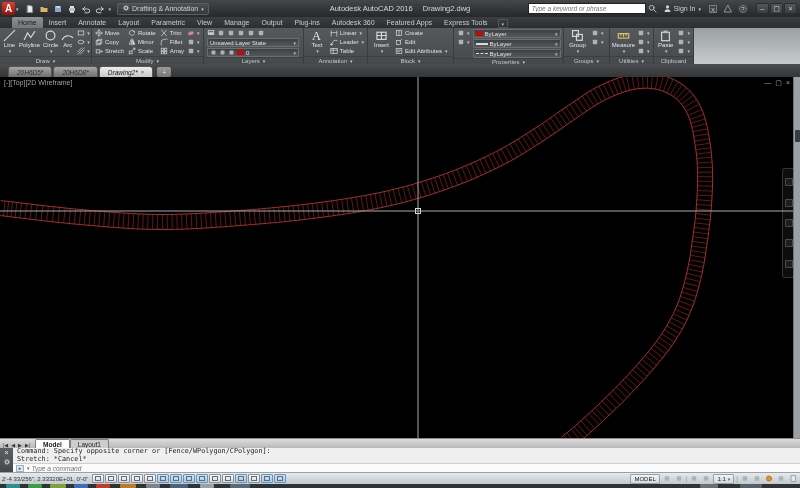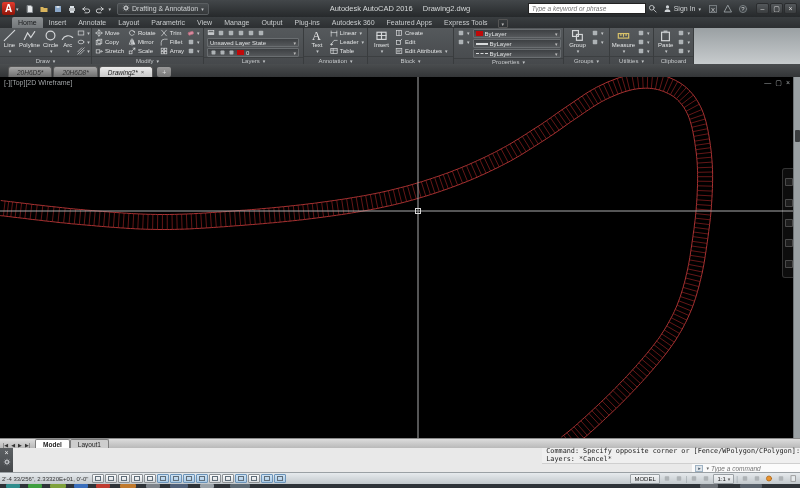--- a/index.html
+++ b/index.html
@@ -75,21 +75,21 @@
   
   .layoutbar{height:10px;background:linear-gradient(#dcdcdc,#b9b9b9);display:flex;align-items:flex-end;font-size:6.5px;color:#222;padding-left:2px;flex:0 0 10px;border-top:1px solid #8a8a8a;}
   .lnav{display:flex;gap:1px;margin-right:4px;align-items:center;}
   .lnav span{font-size:5px;color:#333;padding:0 1px;}
   .ltab{padding:0 7px;height:9px;display:flex;align-items:center;border:1px solid #7e7e7e;border-bottom:none;background:#cdcdcd;border-radius:2px 2px 0 0;cursor:pointer;}
   .ltab.active{background:#fff;font-weight:bold;}
 
   
   .cmd{height:24px;display:flex;flex:0 0 24px;background:#e9e9e9;}
   .cmd-side{width:13px;background:linear-gradient(#5c6063,#45484b);display:flex;flex-direction:column;align-items:center;color:#eee;font-size:7px;gap:2px;padding-top:1px;}
-  .cmd-main{flex:1;display:flex;flex-direction:column;align-items:flex-end;}
+  .cmd-main{flex:1;display:flex;flex-direction:column;}
   .cmd-hist{flex:1;background:#efefef;border-bottom:1px solid #cfcfcf;padding-left:4px;}
   .cmd-line{font-family:"DejaVu Sans Mono",monospace;font-size:6.8px;color:#222;line-height:7.5px;white-space:pre;}
   .cmd-input-row{height:9px;background:#fbfbfb;display:flex;align-items:center;padding-left:3px;gap:2px;}
   .cmd-badge{width:8px;height:7px;background:#dfe5ea;border:1px solid #9fb3c4;font-size:5px;color:#456;display:flex;align-items:center;justify-content:center;}
   .cmd-input{border:none;outline:none;background:transparent;font-size:6.5px;font-style:italic;color:#777;flex:1;font-family:"Liberation Sans",sans-serif;padding:0;}
 
   
   .status{height:12px;background:linear-gradient(#e6eaed,#c2c8cc);display:flex;align-items:center;font-size:6.5px;color:#222;padding:0 2px;flex:0 0 12px;border-top:1px solid #9aa0a4;}
   .coords{width:88px;white-space:nowrap;overflow:hidden;font-size:6px;color:#333;}
   .toggles{display:flex;gap:1px;margin-left:2px;}
@@ -1157,21 +1157,21 @@
       <div id="cmd-wrench"><svg viewBox="0 0 10 10" width="8" height="8">
             <g stroke="#cfd3d6" stroke-width="0.9" fill="none" stroke-linecap="round">
               <circle cx="5" cy="5" r="2"></circle>
               <path d="M5,1.5 V3 M5,7 V8.5 M1.5,5 H3 M7,5 H8.5 M2.5,2.5 L3.6,3.6 M6.4,6.4 L7.5,7.5 M7.5,2.5 L6.4,3.6 M3.6,6.4 L2.5,7.5"></path>
             </g>
           </svg></div>
     </div>
     <div class="cmd-main">
       <div class="cmd-hist">
         <div class="cmd-line">Command: Specify opposite corner or [Fence/WPolygon/CPolygon]:</div>
-        <div class="cmd-line">Layers: *Cancel*</div>
+        <div class="cmd-line">Stretch: *Cancel*</div>
       </div>
       <div class="cmd-input-row">
         <span class="cmd-badge">▸</span>
         <span class="tiny-caret dark">▾</span>
         <input class="cmd-input" placeholder="Type a command" style="">
       </div>
     </div>
   </div>
 
   <div class="status">

